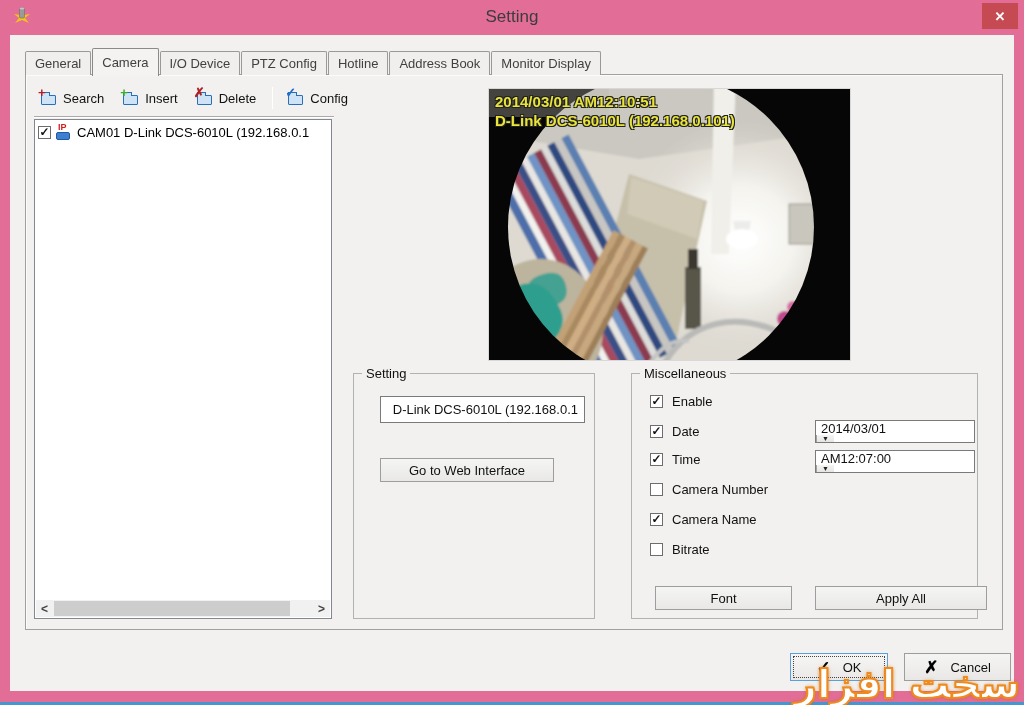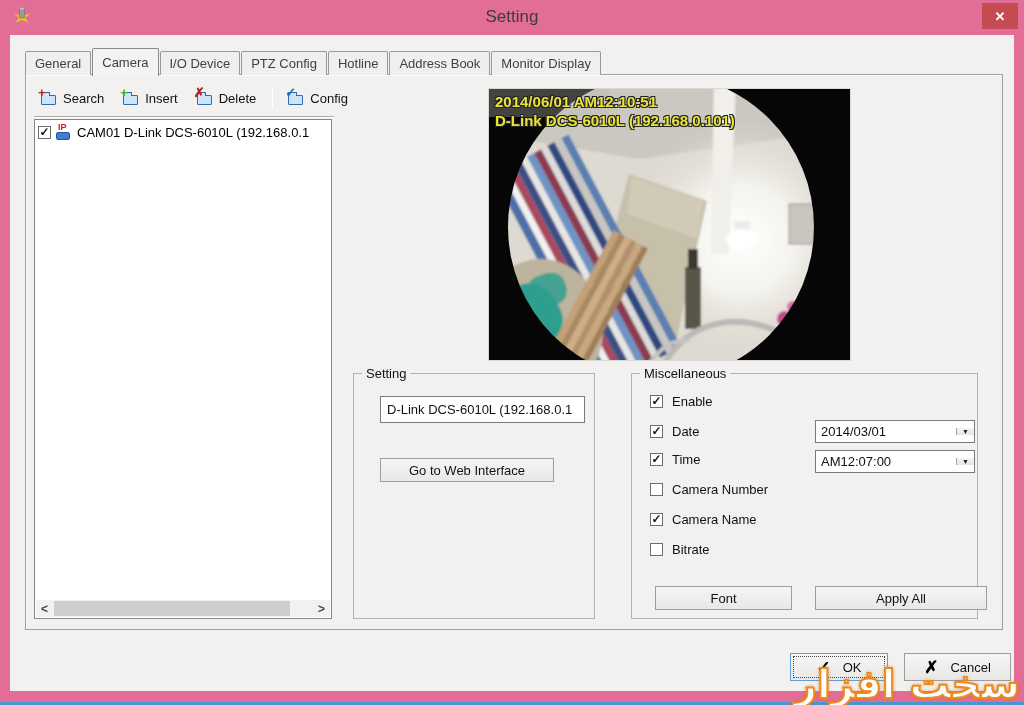--- a/index.html
+++ b/index.html
@@ -77,29 +77,29 @@
 
   
   .group { position:absolute; border:1px solid #b2b2b0; background:transparent; }
   .group-legend { position:absolute; top:-8px; left:8px; background:#f2f1ef; padding:0 4px; font-size:13px; color:#111; }
 
   .setting-group { left:327px; top:298px; width:242px; height:246px; }
   .misc-group    { left:605px; top:298px; width:347px; height:246px; }
 
   .textfield { position:absolute; left:26px; top:22px; width:205px; height:27px; background:#fff;
                border:1px solid #7a7a7a; font-size:13px; padding:0 6px; font-family:"Liberation Sans",sans-serif;
-               color:#111; }
+               color:#111;text-align:right; }
 
   .btn { background:linear-gradient(#f5f5f4,#e9e8e6); border:1px solid #9d9d9d; font-size:13px; color:#111;
          display:flex; align-items:center; justify-content:center; cursor:default; }
   .sg-btn { position:absolute; left:26px; width:174px; height:24px; }
 
   .misc-row { position:absolute; left:18px; display:flex; align-items:center; gap:9px; font-size:13px; color:#111; }
   .combo { position:absolute; left:183px; width:160px; height:23px; background:#fff; border:1px solid #7a7a7a;
-           display:flex; align-items:center; font-size:13px; }
+           display:flex; align-items:flex-start; font-size:13px;flex-direction:column; }
   .combo-value { flex:1; display:flex; align-items:center; padding-left:5px; color:#111; white-space:nowrap; overflow:hidden; }
   .combo-btn { width:18px; background:linear-gradient(#f4f4f3,#e6e5e3); border-left:1px solid #a2a2a2;
                display:flex; align-items:center; justify-content:center; font-size:7px; color:#222; }
 
   .misc-btn { position:absolute; height:24px; }
   .font-btn { left:23px; top:212px; width:137px; }
   .apply-btn { left:183px; top:212px; width:172px; }
 
   
   .footer-btn { position:absolute; height:28px; display:flex; align-items:center; justify-content:center; gap:12px;
@@ -250,21 +250,21 @@
             <ellipse cx="253" cy="150" rx="16" ry="10" fill="#ffffff"></ellipse>
             <rect x="300" y="115" width="26" height="40" fill="#c9c6be" stroke="#9a978f" stroke-width="1"></rect>
             <circle cx="296" cy="230" r="8" fill="#c04a8e"></circle>
             <circle cx="304" cy="218" r="6" fill="#d86aa4"></circle>
             <path d="M 175,275 C 200,232 248,220 300,248" stroke="#b9b9b7" stroke-width="6" fill="none"></path>
             <path d="M 160,275 C 175,255 185,250 200,252" stroke="#c4c4c2" stroke-width="4" fill="none"></path>
           </g>
           <rect x="0" y="0" width="120" height="28" fill="#b9b6ae" opacity="0.35"></rect>
         </svg>
         <div class="osd">
-          <div>2014/06/01 AM12:10:51</div>
+          <div>2014/03/01 AM12:10:51</div>
           <div>D-Link DCS-6010L (192.168.0.101)</div>
         </div>
       </div>
 
       <fieldset class="group setting-group">
         <span class="group-legend">Setting</span>
         <input class="textfield" readonly="" value="D-Link DCS-6010L (192.168.0.1" style="">
         <div class="btn sg-btn" style="top:84px">Go to Web Interface</div>
       </fieldset>
 

